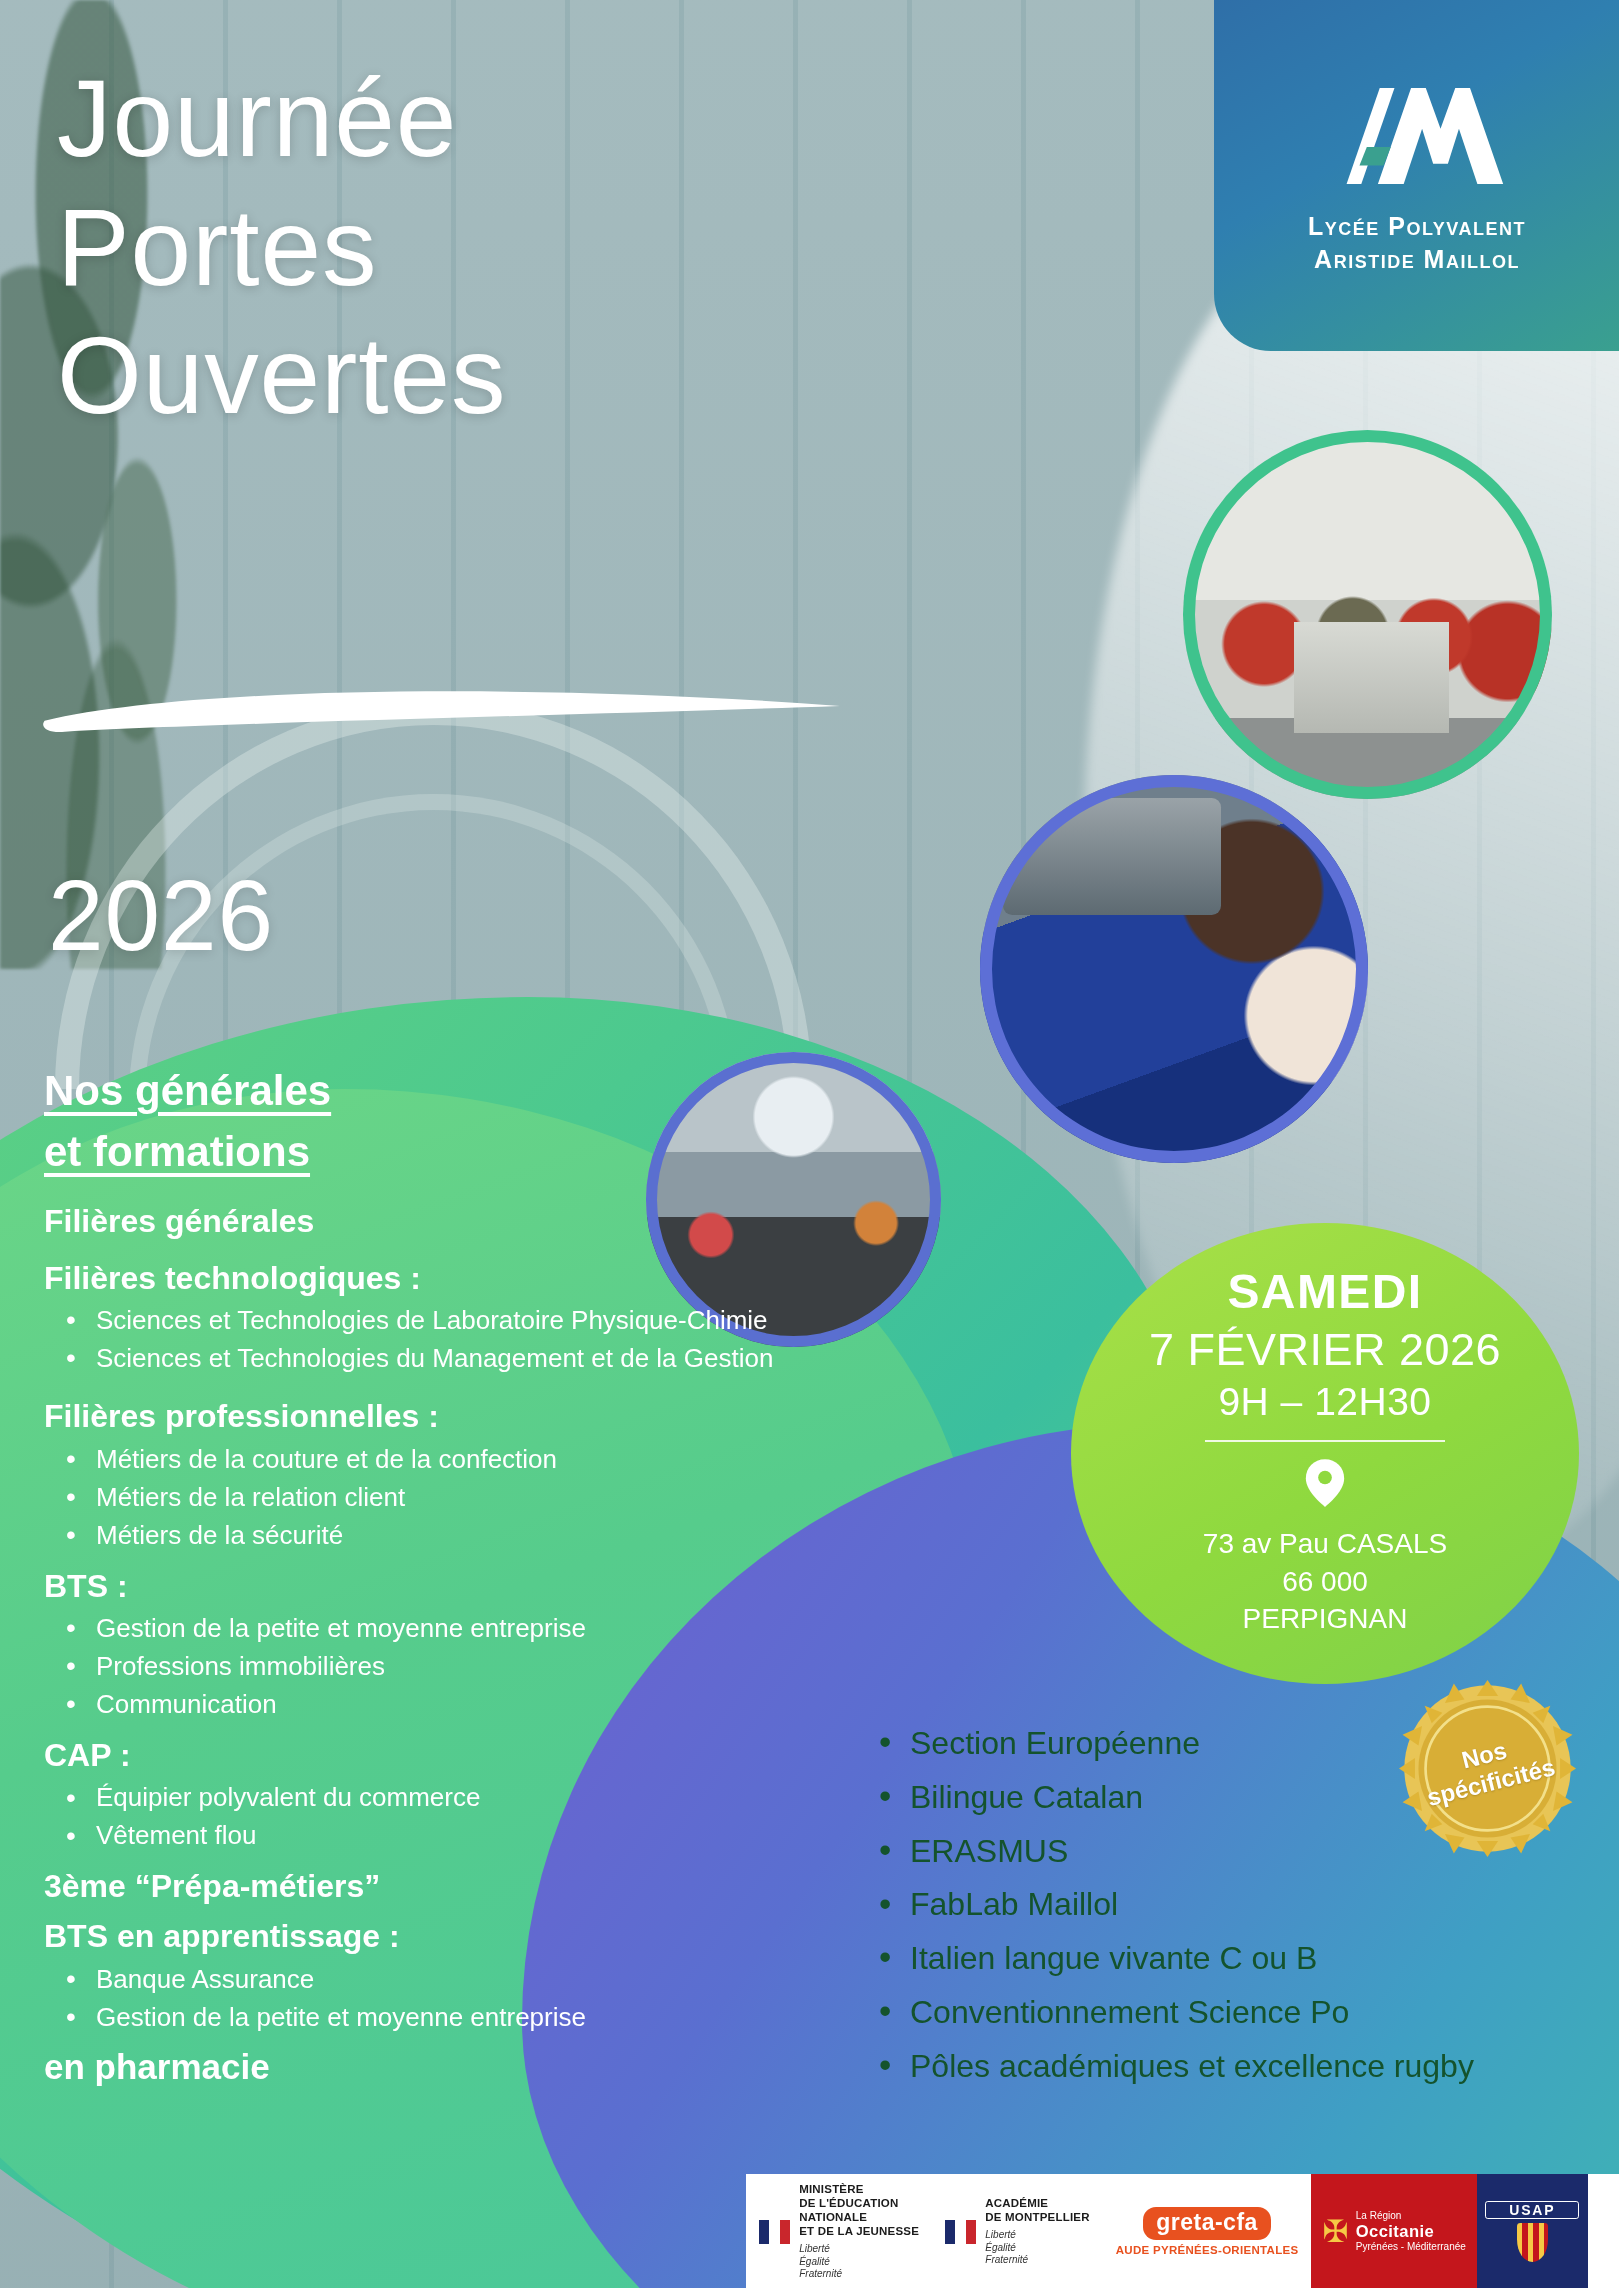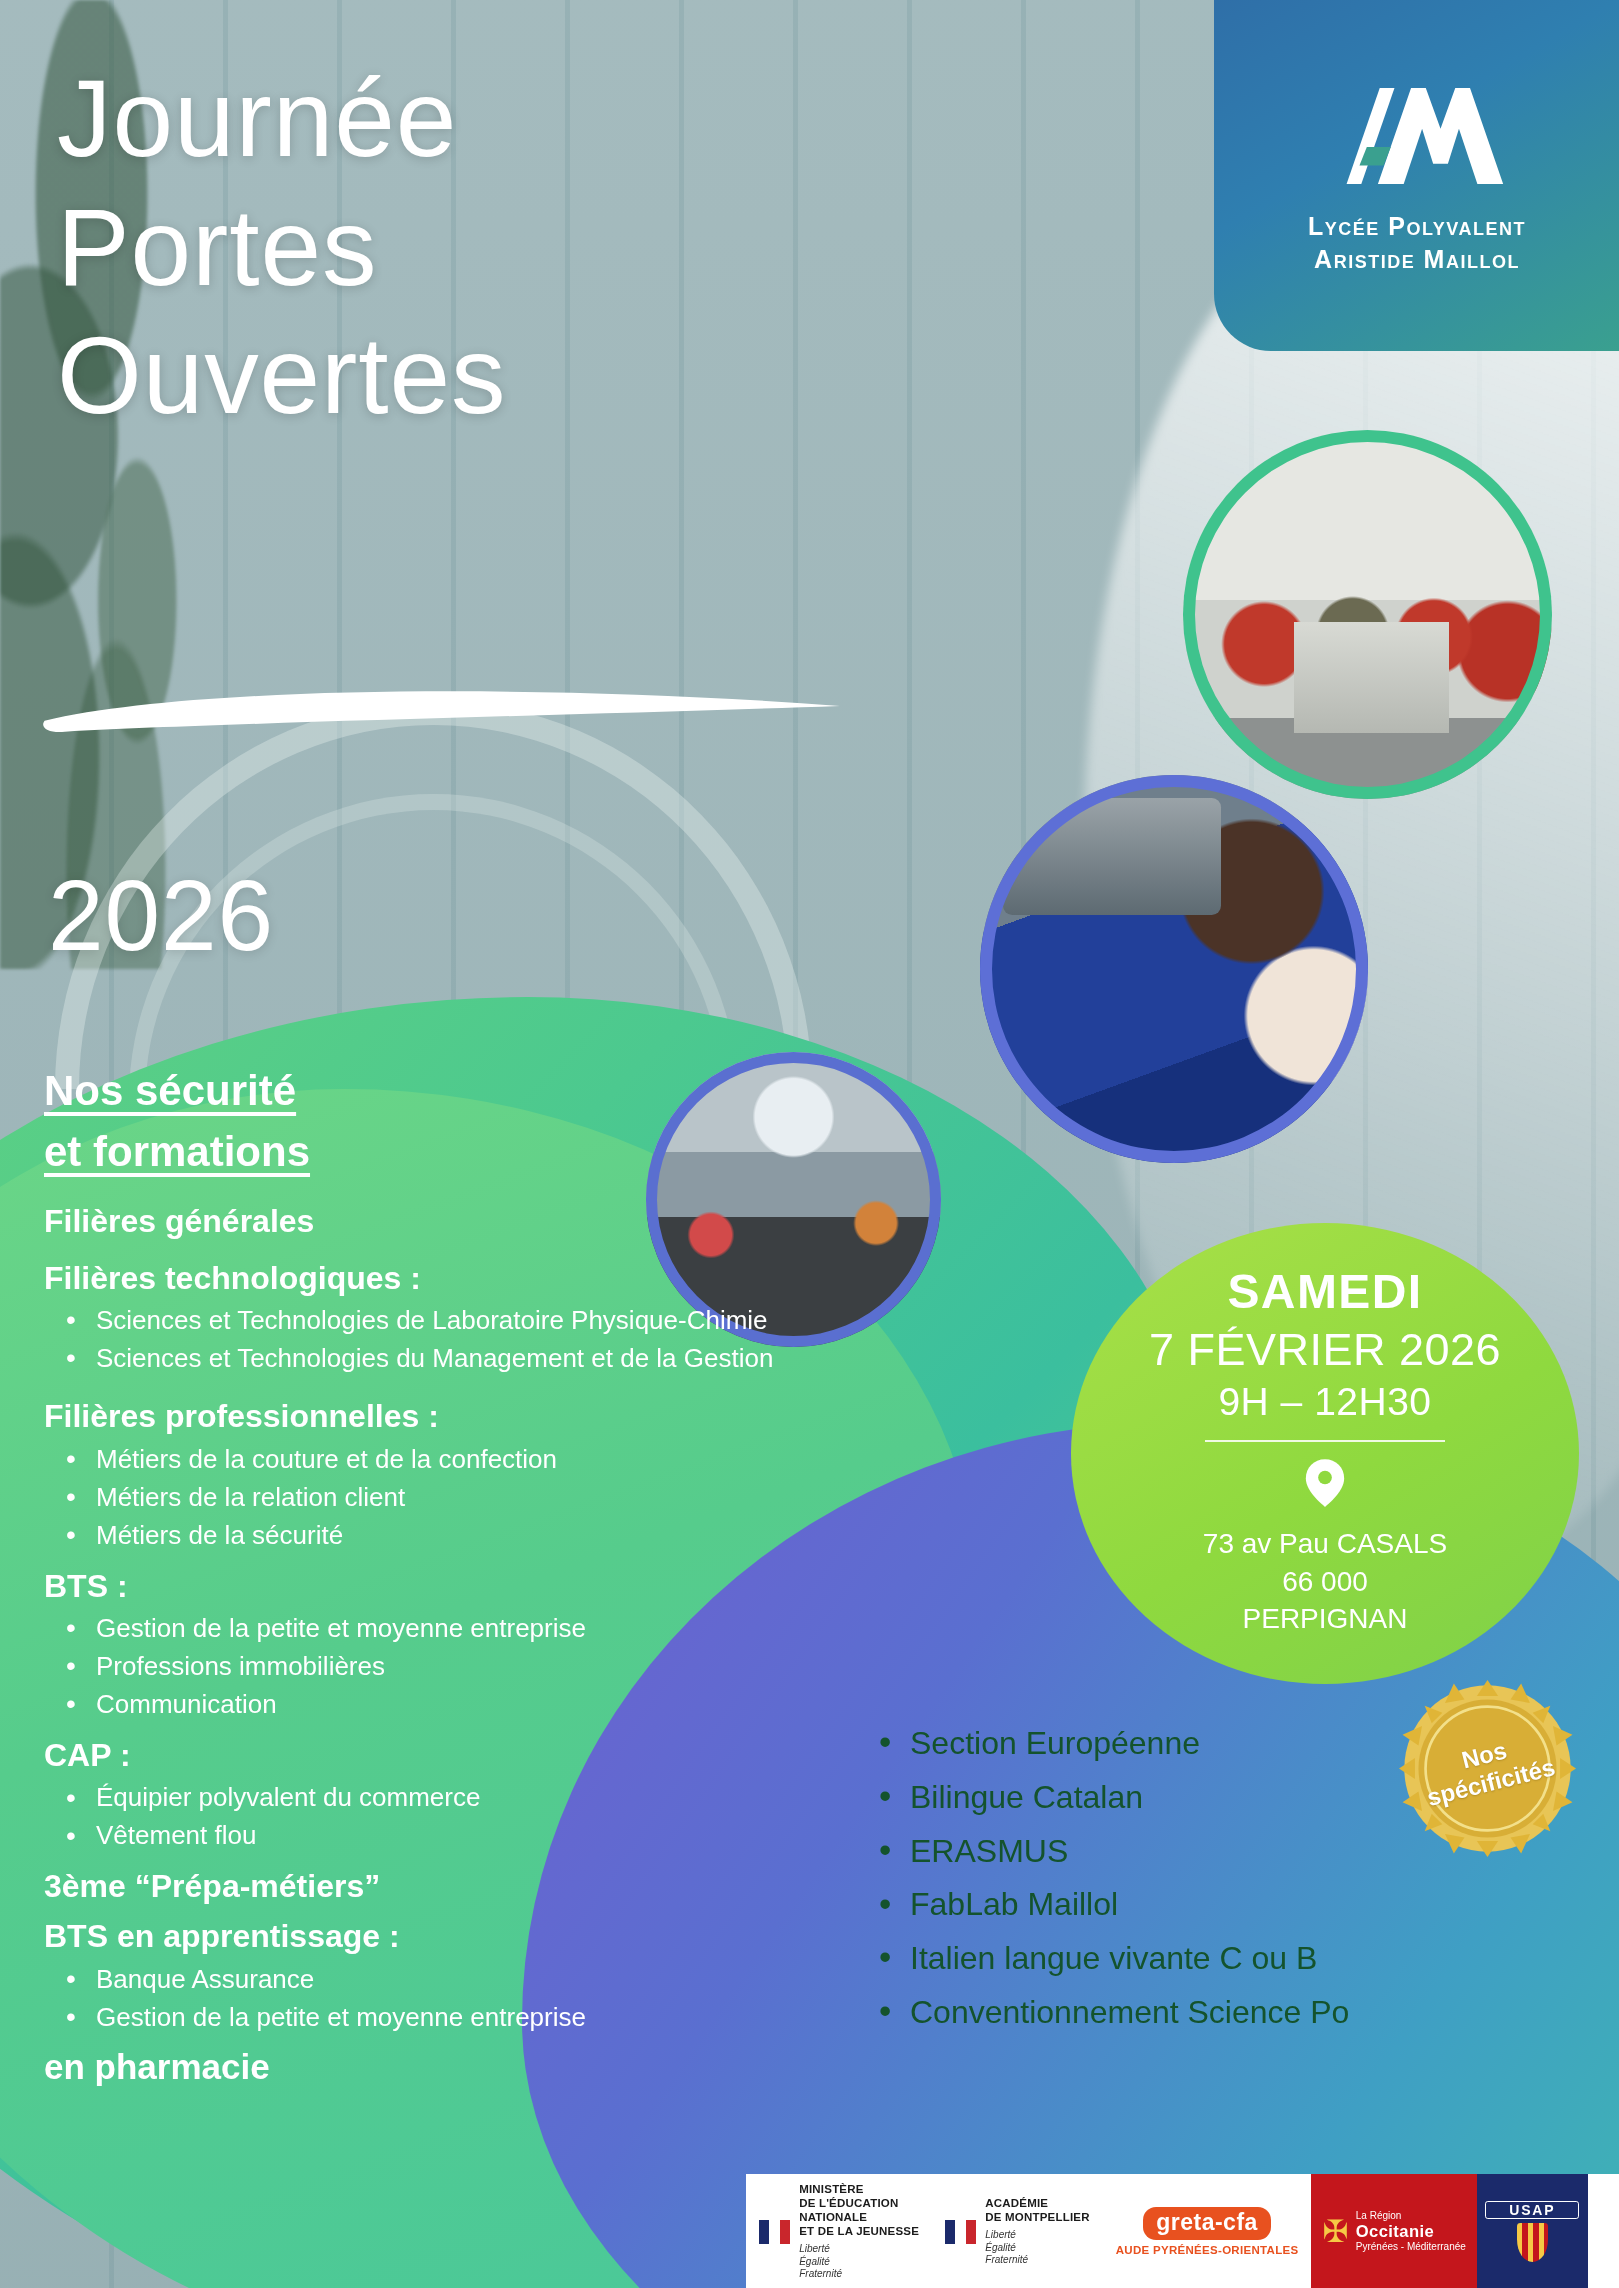--- a/index.html
+++ b/index.html
@@ -305,21 +305,21 @@
         <path d="M23 2 C11 2 2 11 2 23 C2 38 23 54 23 54 C23 54 44 38 44 23 C44 11 35 2 23 2 Z" fill="#ffffff"></path>
         <circle cx="23" cy="22" r="7.5" fill="#8fd93f"></circle>
       </svg>
     </div>
     <div class="addr-line">73 av Pau CASALS</div>
     <div class="addr-line">66 000</div>
     <div class="addr-line">PERPIGNAN</div>
   </div>
 
   <div class="filieres">
-    <div class="fil-head">Nos sécurité </div>
+    <div class="fil-head">Nos générales </div>
     <div class="fil-head">et formations</div>
 
     <div class="sec-title">Filières générales</div>
 
     <div class="sec-title">Filières technologiques :</div>
     <ul class="items">
       <li>Sciences et Technologies de Laboratoire Physique-Chimie</li>
       <li>Sciences et Technologies du Management et de la Gestion</li>
     </ul>
 
@@ -355,20 +355,21 @@
   </div>
 
   <div class="spec-list">
     <ul>
       <li>Section Européenne</li>
       <li>Bilingue Catalan</li>
       <li>ERASMUS</li>
       <li>FabLab Maillol</li>
       <li>Italien langue vivante C ou B</li>
       <li>Conventionnement Science Po</li>
+      <li>Pôles académiques et excellence rugby</li>
     </ul>
   </div>
 
   <div class="badge">
     <svg viewBox="0 0 200 200" width="177" height="177">
       <g fill="#e0b537">
         <circle cx="100" cy="100" r="94" fill="#e8c556"></circle>
         <g>
           <path d="M100 0 L112 18 L88 18 Z"></path>
           <path d="M100 200 L112 182 L88 182 Z"></path>

